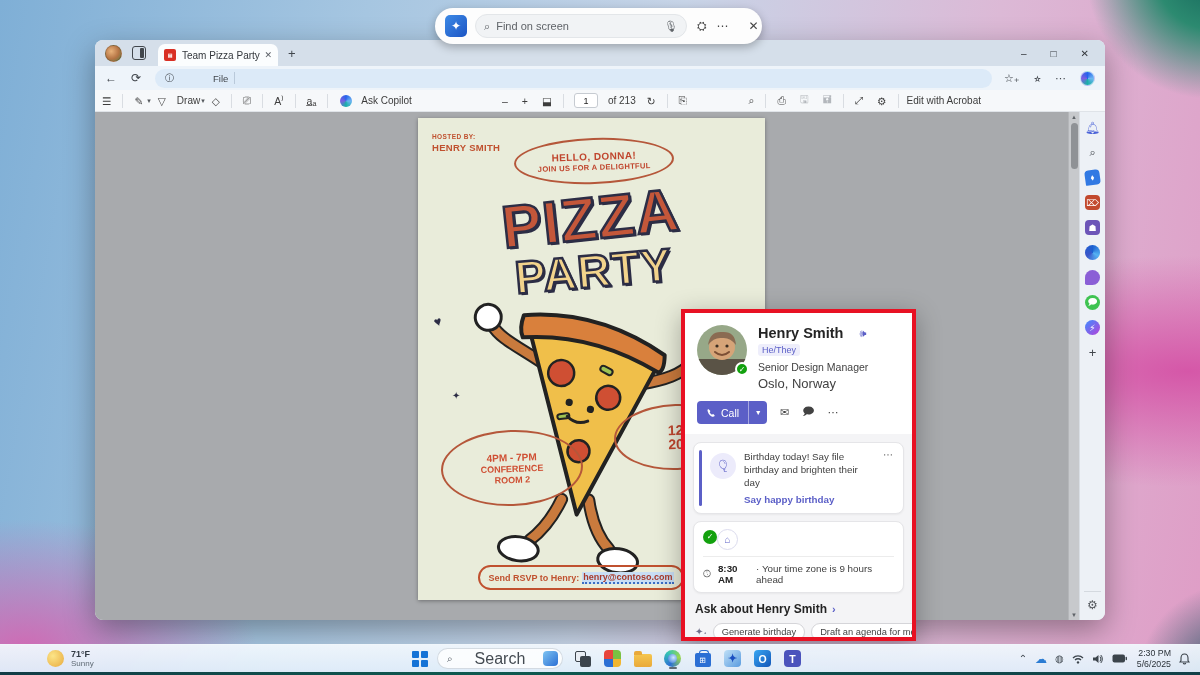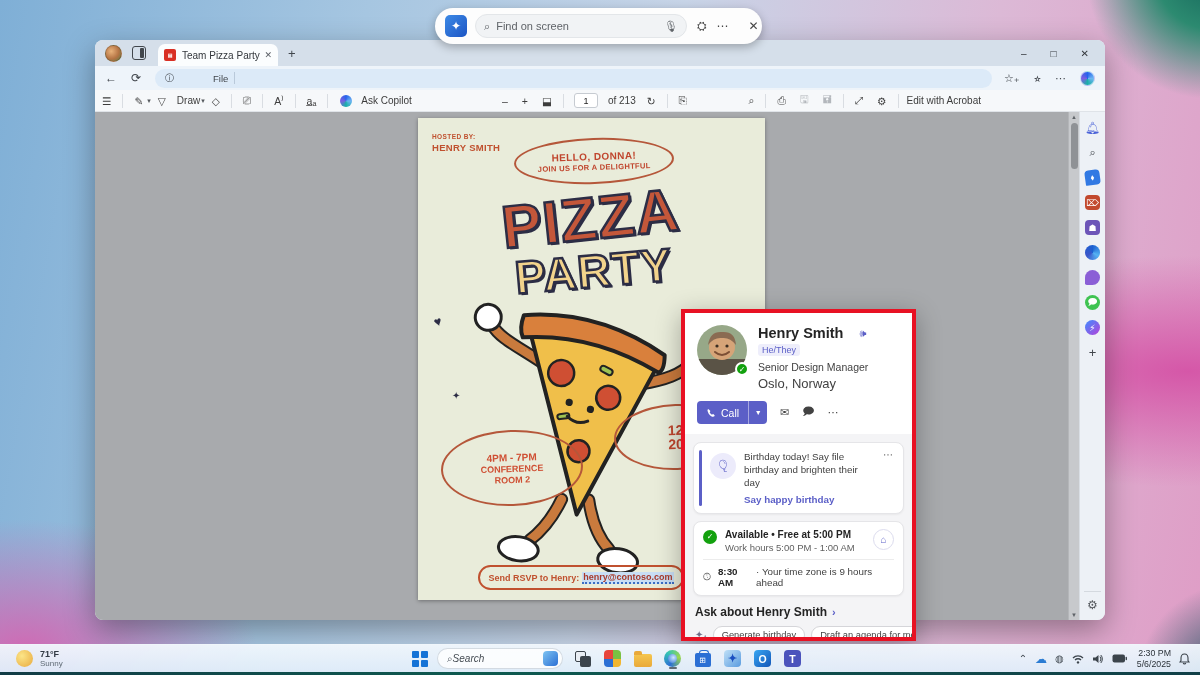--- a/index.html
+++ b/index.html
@@ -159,33 +159,33 @@
   .tz-note { font-size:9.8px; color:#424242; margin-left:3px; }
   .ask-row { display:flex; align-items:center; margin-top:2px; padding-left:2px; }
   .ask-h { font-size:12px; font-weight:700; color:#242424; }
   .ask-chev { color:#5b5fc7; font-weight:700; font-size:11px; margin-left:5px; }
   .chips-row { display:flex; align-items:center; gap:6px; padding-left:2px; }
   .sparkle { color:#70708a; font-size:10px; flex:0 0 auto; }
   .chip { background:#fff; border:1px solid #d5d5d9; border-radius:11px; padding:3px 8px; font-size:9.3px; color:#424242; white-space:nowrap; box-shadow:0 1px 1px rgba(0,0,0,.05); }
 
   
   .taskbar { position:absolute; left:0; right:0; bottom:3px; height:28px; background:linear-gradient(rgba(241,247,253,.95),rgba(224,237,249,.95));
-    border-top:1px solid rgba(255,255,255,.55); display:flex; align-items:center; z-index:35; }
+    border-top:1px solid rgba(255,255,255,.55); display:flex; align-items:center; z-index:35;padding-left:31px; }
   .weather { display:flex; align-items:center; margin-left:16px; }
   .sun { width:17px; height:17px; border-radius:50%; background:radial-gradient(circle at 35% 35%, #fce588, #e8a93d); }
   .weather-txt { margin-left:7px; line-height:1.15; }
   .w-temp { font-size:9px; color:#323a44; font-weight:600; }
   .w-cond { font-size:8px; color:#5f6a75; }
   .tb-center { position:absolute; left:412px; display:flex; align-items:center; gap:9px; height:100%; }
   .start { width:16px; height:16px; display:grid; grid-template-columns:7px 7px; grid-template-rows:7px 7px; gap:2px; }
   .start i { background:#1573d6; border-radius:1px; }
   .tb-search { width:126px; height:21px; border-radius:11px; background:rgba(255,255,255,.82); border:1px solid rgba(120,140,160,.3);
     display:flex; align-items:center; padding:0 4px 0 9px; }
   .tb-search .mag { font-size:10px; color:#4c545c; }
-  .tb-search .txt { font-size:10px; color:#444b52; margin-left:0; flex:1;font-style:italic; }
+  .tb-search .txt { font-size:16px; color:#444b52; margin-left:22px; flex:1; }
   .tb-search .bingy { width:15px; height:15px; border-radius:4px; background:linear-gradient(135deg,#7ec4f2,#2b6fd4); }
   .tb-ico { width:21px; height:21px; position:relative; display:flex; align-items:center; justify-content:center; }
   .tv1 { position:absolute; left:3px; top:3px; width:11px; height:11px; background:#e8edf3; border:1.5px solid #3c444c; border-radius:2px; }
   .tv2 { position:absolute; right:2px; bottom:2px; width:11px; height:11px; background:#3c444c; border-radius:2px; }
   .colorapp { width:17px; height:17px; border-radius:4px; display:grid; grid-template-columns:1fr 1fr; grid-template-rows:1fr 1fr; overflow:hidden; }
   .colorapp i:nth-child(1){background:#e8453c;} .colorapp i:nth-child(2){background:#7ac143;}
   .colorapp i:nth-child(3){background:#2b6fd4;} .colorapp i:nth-child(4){background:#f2b630;}
   .folder { width:18px; height:13px; background:linear-gradient(#f5c64e,#e9a93a); border-radius:2px; position:relative; margin-top:3px; }
   .folder::before { content:""; position:absolute; left:0; top:-3px; width:8px; height:4px; background:#e9a93a; border-radius:2px 2px 0 0; }
   .edge-ico { width:17px; height:17px; border-radius:50%; background:conic-gradient(from 200deg,#2b6fd4,#35c3b5,#9bd84e,#2b6fd4); position:relative; }
@@ -451,24 +451,20 @@
           <div class="bday-txt">
             <div class="bday-msg">Birthday today! Say file birthday and brighten their day</div>
             <div class="bday-link">Say happy birthday</div>
           </div>
           <span class="bday-dots">⋯</span>
         </div>
 
         <div class="subcard avail">
           <div class="avail-row1">
             <div class="avail-check">✓</div>
-            <div class="avail-col">
-              <div class="avail-line">Available • Free at 5:00 PM</div>
-              <div class="avail-sub">Work hours  5:00 PM - 1:00 AM</div>
-            </div>
             <div class="home-ico">⌂</div>
           </div>
           <div class="avail-div"></div>
           <div class="tz-row">
             <span class="clock-ico">🕔︎</span>
             <span class="tz-time">8:30 AM</span>
             <span class="tz-note">· Your time zone is 9 hours ahead</span>
           </div>
         </div>
 

